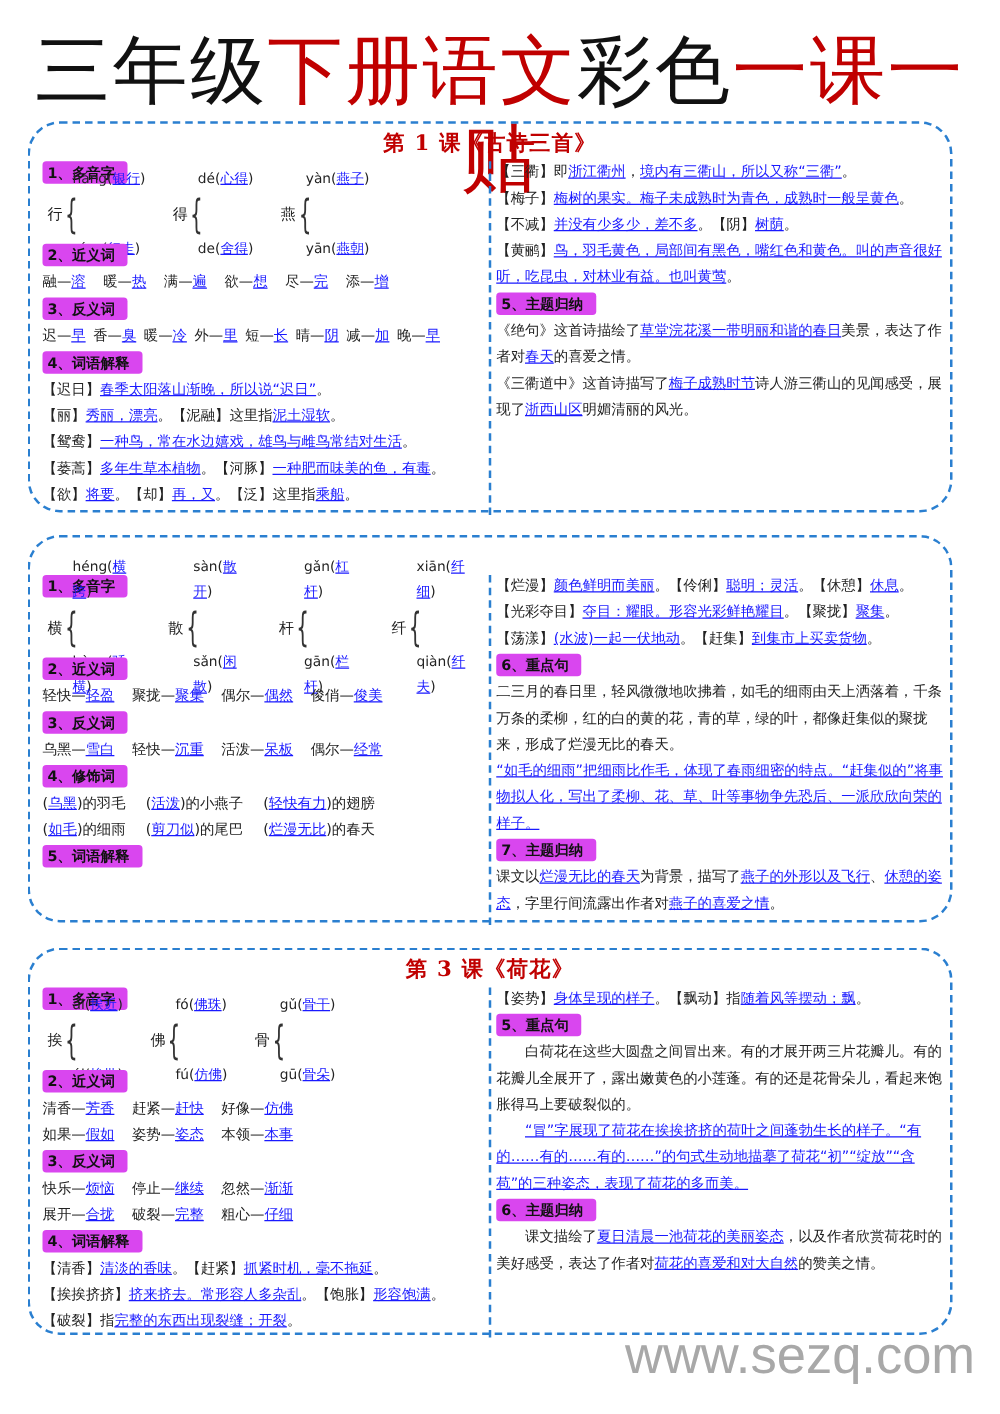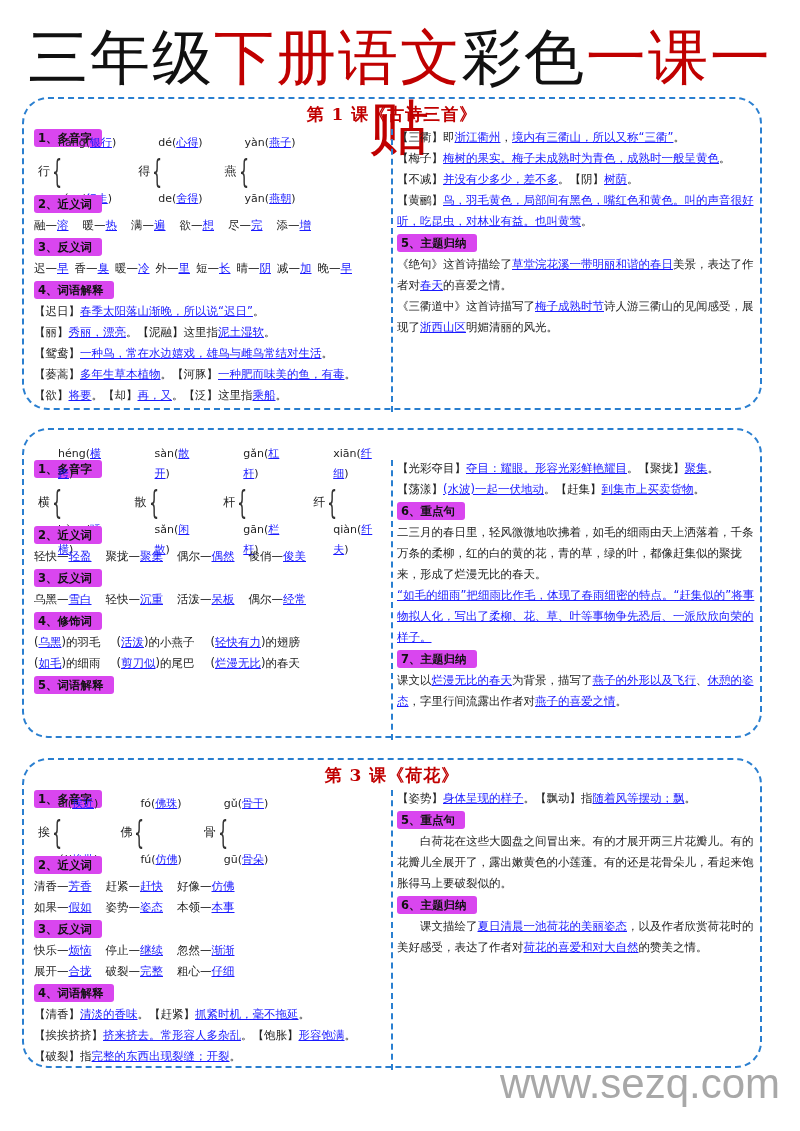--- a/index.html
+++ b/index.html
@@ -157,20 +157,21 @@
     <div class="row"><span class="pair" style="margin-right: 14px;"><span>乌黑—</span><span class="u">雪白</span></span><span class="pair" style="margin-right: 14px;"><span>轻快—</span><span class="u">沉重</span></span><span class="pair" style="margin-right: 14px;"><span>活泼—</span><span class="u">呆板</span></span><span class="pair" style="margin-right: 14px;"><span>偶尔—</span><span class="u">经常</span></span></div>
     <div class="sec">4、修饰词</div>
     <div>
         <div class="row"><span class="pair" style="margin-right: 16px;"><span>(</span><span class="u">乌黑</span><span>)的羽毛</span></span><span class="pair" style="margin-right: 16px;"><span>(</span><span class="u">活泼</span><span>)的小燕子</span></span><span class="pair" style="margin-right: 16px;"><span>(</span><span class="u">轻快有力</span><span>)的翅膀</span></span></div>
         <div class="row"><span class="pair" style="margin-right: 16px;"><span>(</span><span class="u">如毛</span><span>)的细雨</span></span><span class="pair" style="margin-right: 16px;"><span>(</span><span class="u">剪刀似</span><span>)的尾巴</span></span><span class="pair" style="margin-right: 16px;"><span>(</span><span class="u">烂漫无比</span><span>)的春天</span></span></div>
       </div>
     <div class="sec">5、词语解释</div>
   </div>
   <div class="col right" style="top:28px;">
     <div>
+        <div class="para"><span>【烂漫】</span><span class="u">颜色鲜明而美丽</span><span>。【伶俐】</span><span class="u">聪明；灵活</span><span>。【休憩】</span><span class="u">休息</span><span>。</span></div>
         <div class="para"><span>【光彩夺目】</span><span class="u">夺目：耀眼。形容光彩鲜艳耀目</span><span>。【聚拢】</span><span class="u">聚集</span><span>。</span></div>
         <div class="para"><span>【荡漾】</span><span class="u">(水波)一起一伏地动</span><span>。【赶集】</span><span class="u">到集市上买卖货物</span><span>。</span></div>
       </div>
     <div class="sec">6、重点句</div>
     <div class="para">二三月的春日里，轻风微微地吹拂着，如毛的细雨由天上洒落着，千条万条的柔柳，红的白的黄的花，青的草，绿的叶，都像赶集似的聚拢来，形成了烂漫无比的春天。</div>
     <div class="para u">“如毛的细雨”把细雨比作毛，体现了春雨细密的特点。“赶集似的”将事物拟人化，写出了柔柳、花、草、叶等事物争先恐后、一派欣欣向荣的样子。</div>
     <div class="sec">7、主题归纳</div>
     <div class="para"><span>课文以</span><span class="u">烂漫无比的春天</span><span>为背景，描写了</span><span class="u">燕子的外形以及飞行</span><span>、</span><span class="u">休憩的姿态</span><span>，字里行间流露出作者对</span><span class="u">燕子的喜爱之情</span><span>。</span></div>
   </div>
 </div>
@@ -218,18 +219,19 @@
         <div class="para"><span>【挨挨挤挤】</span><span class="u">挤来挤去。常形容人多杂乱</span><span>。【饱胀】</span><span class="u">形容饱满</span><span>。</span></div>
         <div class="para"><span>【破裂】指</span><span class="u">完整的东西出现裂缝；开裂</span><span>。</span></div>
       </div>
   </div>
   <div class="col right" style="top:28px;">
     <div>
         <div class="para"><span>【姿势】</span><span class="u">身体呈现的样子</span><span>。【飘动】指</span><span class="u">随着风等摆动；飘</span><span>。</span></div>
       </div>
     <div class="sec">5、重点句</div>
     <div class="para ti">白荷花在这些大圆盘之间冒出来。有的才展开两三片花瓣儿。有的花瓣儿全展开了，露出嫩黄色的小莲蓬。有的还是花骨朵儿，看起来饱胀得马上要破裂似的。</div>
+    <div class="para ti u">“冒”字展现了荷花在挨挨挤挤的荷叶之间蓬勃生长的样子。“有的……有的……有的……”的句式生动地描摹了荷花“初”“绽放”“含苞”的三种姿态，表现了荷花的多而美。</div>
     <div class="sec">6、主题归纳</div>
     <div class="para ti"><span>课文描绘了</span><span class="u">夏日清晨一池荷花的美丽姿态</span><span>，以及作者欣赏荷花时的美好感受，表达了作者对</span><span class="u">荷花的喜爱和对大自然</span><span>的赞美之情。</span></div>
   </div>
 </div>
 
 <div class="watermark">www.sezq.com</div>
 
 </body></html>

